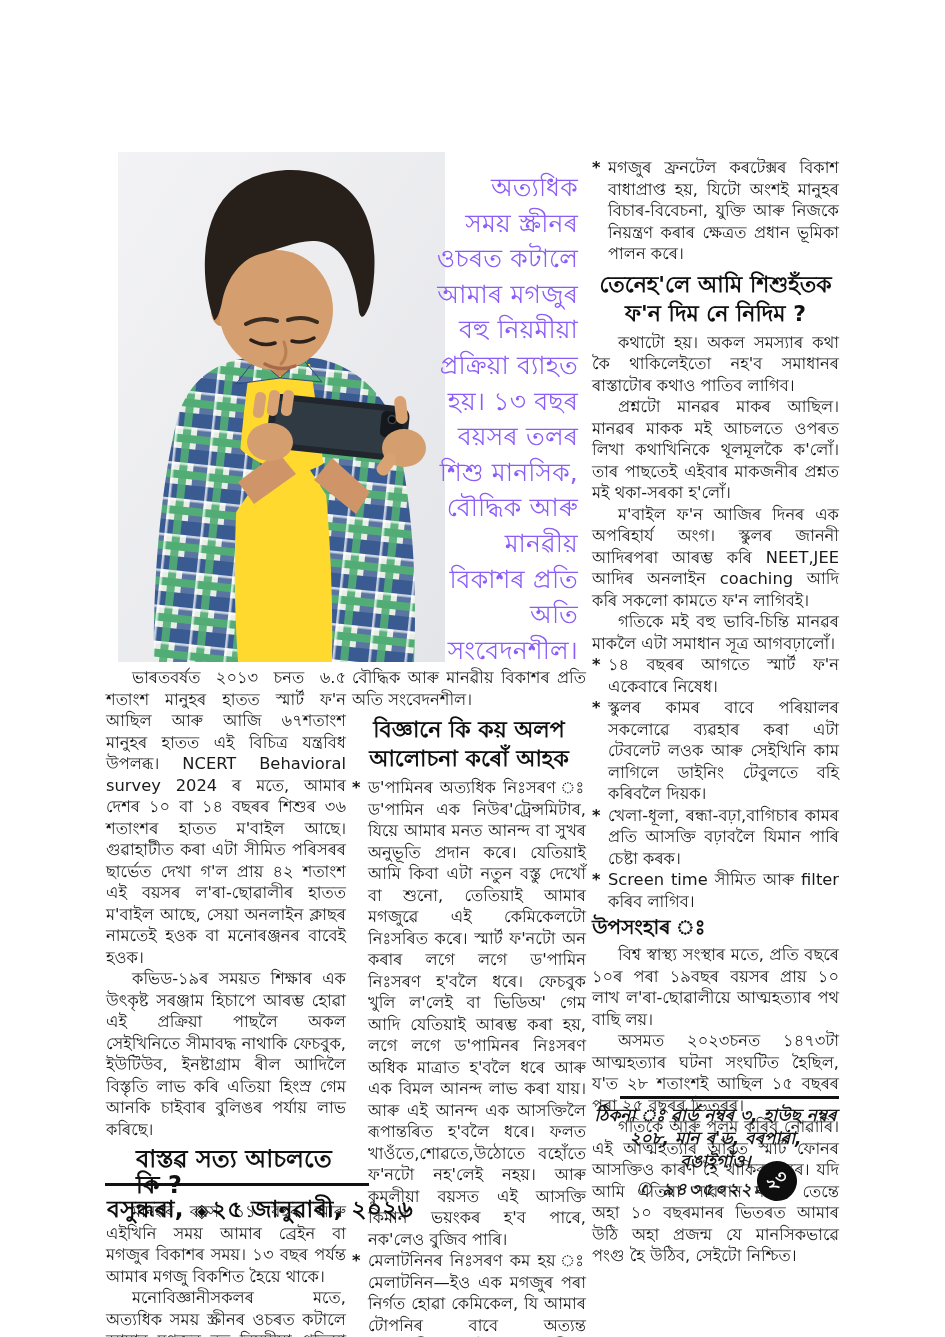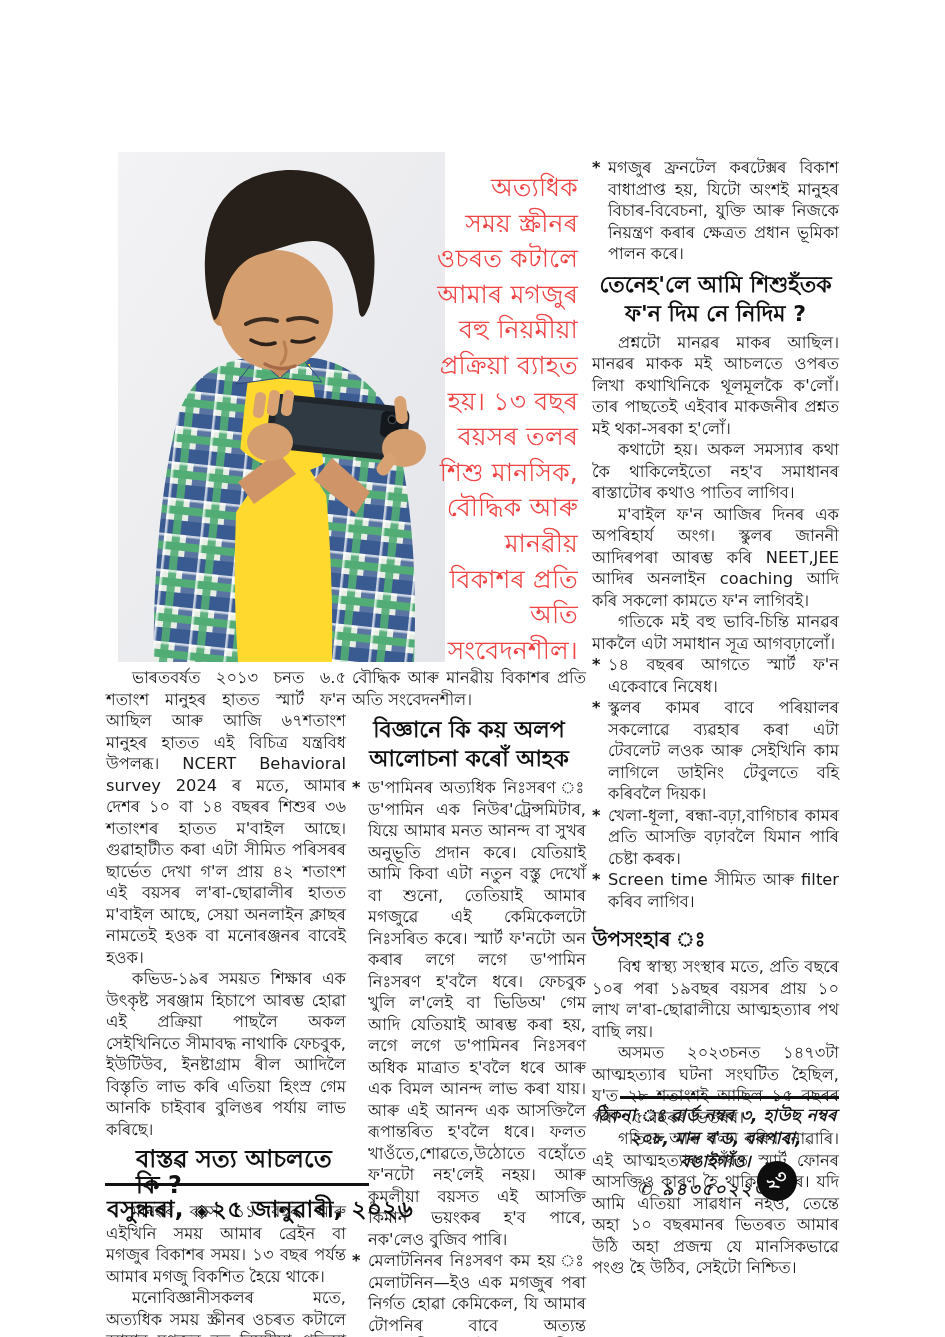--- a/index.html
+++ b/index.html
@@ -10,21 +10,21 @@
   }
   .prelines { white-space:pre-line; }
 
   
   .photo { position:absolute; left:118px; top:152px; width:327px; height:510px; }
   .photo svg { display:block; }
 
   
   .pullquote {
     position:absolute; left:428px; top:170px; width:150px; height:505px;
-    text-align:right; font-size:25px; line-height:35.6px; color:#ef4444;
+    text-align:right; font-size:25px; line-height:35.6px; color:#8b5cf6;
     font-weight:500; letter-spacing:0.2px;
   }
 
   
   .col { position:absolute; font-size:16.3px; line-height:21.5px; text-align:justify; }
   .col1 { left:106px;  top:667px; width:240px; height:505px; }
   .col2 { left:352px;  top:667px; width:234px; height:505px; }
   .col3 { left:592px;  top:157px; width:247px; height:945px; }
 
   .col p { text-indent:26px; margin:0; }
@@ -33,21 +33,21 @@
   .h-center {
     font-weight:bold; text-align:center; text-indent:0;
     font-size:22px; line-height:29px; margin:5px 0 4px 0; color:#101010;
   }
   .h-left {
     font-weight:bold; text-align:left; font-size:24px; line-height:26px;
     margin:6px 0 3px 30px; color:#101010;
   }
   .h-left2 {
     font-weight:bold; text-align:left; font-size:20px; line-height:26px;
-    margin:14px 0 4px 0; color:#101010;
+    margin:2px 0 4px 0; color:#101010;
   }
 
   .bullet { position:relative; padding-left:16px; text-indent:0; }
   .bullet .marker { position:absolute; left:0; top:0; font-weight:bold; }
   .bullet .lead { font-weight:normal; }
 
   
   .address { position:absolute; left:592px; top:1096px; width:247px; text-align:center; }
   .addr-rule { height:0; border-top:3px solid #111; margin:0 0 5px 28px; }
   .addr-text { font-style:italic; font-weight:bold; font-size:17px; line-height:23px; color:#141414; }
@@ -173,22 +173,22 @@
       <span class="marker">*</span><span class="lead">মেলাটনিনৰ নিঃসৰণ কম হয় ঃ </span><span>মেলাটনিন—ইও এক মগজুৰ পৰা নিৰ্গত হোৱা কেমিকেল, যি আমাৰ টোপনিৰ বাবে অত্যন্ত প্ৰয়োজনীয়। ৰাতি ফ'নৰ নীলা লাইটৰ বাবে মেলাটলিনৰ নিঃসৰণ প্ৰক্ৰিয়াটো বাধাপ্ৰাপ্ত হয় । ফলস্বৰূপে</span>
     </div>
   </div>
 
   <div class="col col3">
     <div class="bullet">
       <span class="marker">*</span><span>মগজুৰ ফ্ৰনটেল কৰটেক্সৰ বিকাশ বাধাপ্ৰাপ্ত হয়, যিটো অংশই মানুহৰ বিচাৰ-বিবেচনা, যুক্তি আৰু নিজকে নিয়ন্ত্ৰণ কৰাৰ ক্ষেত্ৰত প্ৰধান ভূমিকা পালন কৰে।</span>
     </div>
     <h3 class="h-center prelines">তেনেহ'লে আমি শিশুহঁতক
 ফ'ন দিম নে নিদিম ?</h3>
+    <p>কথাটো হয়। অকল সমস্যাৰ কথা কৈ থাকিলেইতো নহ'ব সমাধানৰ ৰাস্তাটোৰ কথাও পাতিব লাগিব।</p>
     <p>প্ৰশ্নটো মানৱৰ মাকৰ আছিল। মানৱৰ মাকক মই আচলতে ওপৰত লিখা কথাখিনিকে থূলমূলকৈ ক'লোঁ। তাৰ পাছতেই এইবাৰ মাকজনীৰ প্ৰশ্নত মই থকা-সৰকা হ'লোঁ।</p>
-    <p>কথাটো হয়। অকল সমস্যাৰ কথা কৈ থাকিলেইতো নহ'ব সমাধানৰ ৰাস্তাটোৰ কথাও পাতিব লাগিব।</p>
     <p>ম'বাইল ফ'ন আজিৰ দিনৰ এক অপৰিহাৰ্য অংগ। স্কুলৰ জাননী আদিৰপৰা আৰম্ভ কৰি NEET,JEE আদিৰ অনলাইন coaching আদি কৰি সকলো কামতে ফ'ন লাগিবই।</p>
     <p>গতিকে মই বহু ভাবি-চিন্তি মানৱৰ মাকলৈ এটা সমাধান সূত্ৰ আগবঢ়ালোঁ।</p>
     <div class="bullet">
       <span class="marker">*</span><span>১৪ বছৰৰ আগতে স্মাৰ্ট ফ'ন একেবাৰে নিষেধ।</span>
     </div>
     <div class="bullet">
       <span class="marker">*</span><span>স্কুলৰ কামৰ বাবে পৰিয়ালৰ সকলোৱে ব্যৱহাৰ কৰা এটা টেবলেট লওক আৰু সেইখিনি কাম লাগিলে ডাইনিং টেবুলতে বহি কৰিবলৈ দিয়ক।</span>
     </div>
     <div class="bullet">
       <span class="marker">*</span><span>খেলা-ধূলা, ৰন্ধা-বঢ়া,বাগিচাৰ কামৰ প্ৰতি আসক্তি বঢ়াবলৈ যিমান পাৰি চেষ্টা কৰক।</span>

